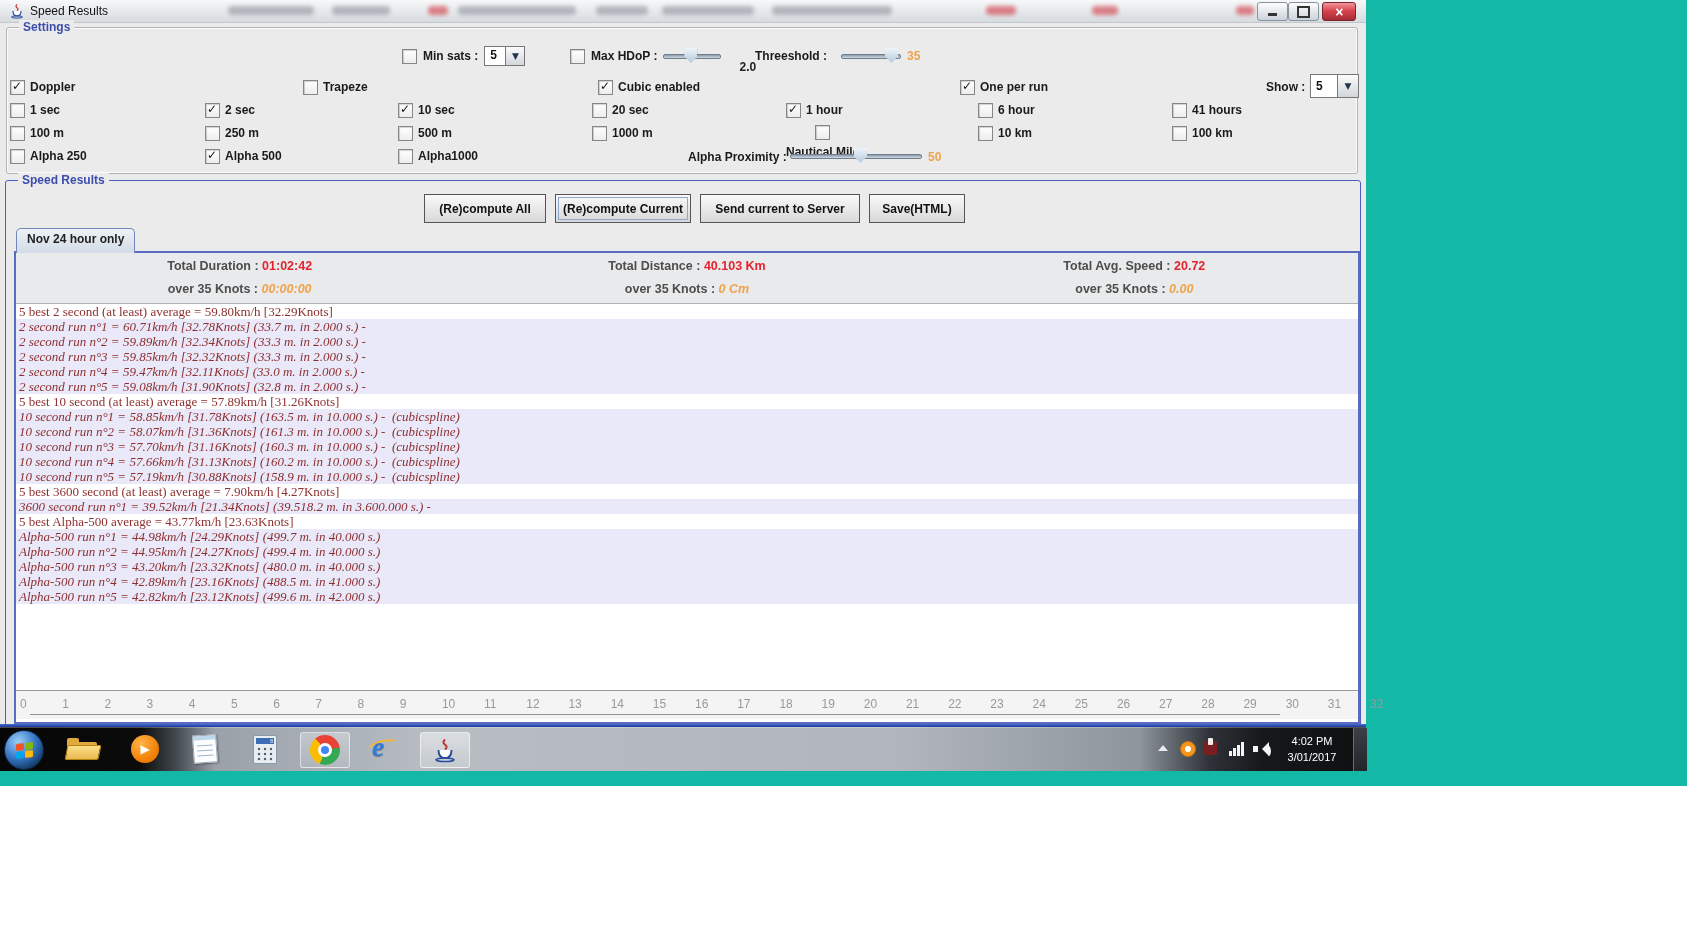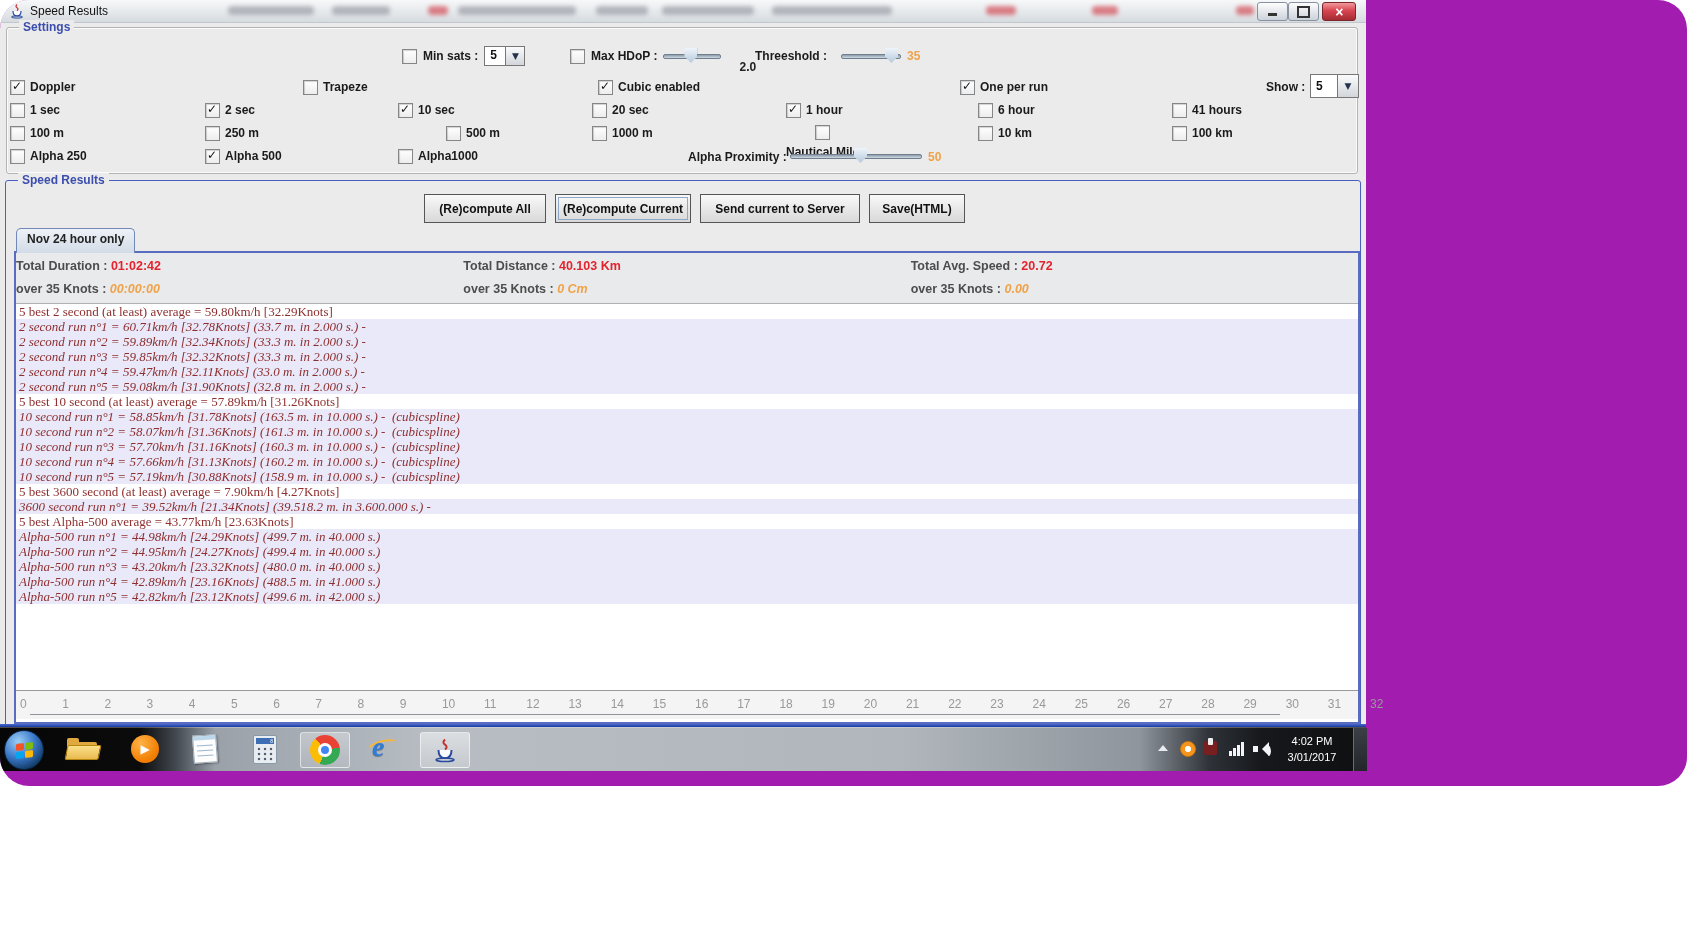--- a/index.html
+++ b/index.html
@@ -1,17 +1,17 @@
 <!DOCTYPE html>
 <html><head>
 <meta charset="utf-8">
 <style>
   html,body{margin:0;padding:0;background:#fff;}
-  #canvas{position:relative;width:1687px;height:786px;background:#a21caf;overflow:hidden;
-          font-family:"Liberation Sans",sans-serif;border-radius:29px;}
+  #canvas{position:relative;width:1687px;height:786px;background:#14b8a6;overflow:hidden;
+          font-family:"Liberation Sans",sans-serif;}
   #screen{position:absolute;left:0;top:0;width:1366px;height:770px;}
 
   
   .window{position:absolute;left:0;top:0;width:1366px;height:727px;background:#ebebeb;}
   .titlebar{position:absolute;left:0;top:0;width:1366px;height:22px;
             background:linear-gradient(#f7f8f9,#e3e7ea 60%,#d6dbdf);border-bottom:1px solid #c2c8cd;}
   .titlebar .title{position:absolute;left:30px;top:4px;font-size:12px;color:#111;}
   .java-ico{position:absolute;left:9px;top:3px;width:16px;height:16px;}
   .ghost{position:absolute;top:6px;height:9px;border-radius:4px;background:rgba(95,95,110,.38);filter:blur(2px);}
   .ghost.red{background:rgba(205,35,45,.55);}
@@ -61,21 +61,21 @@
 
   
   .btnrow{position:absolute;left:418px;top:13px;display:flex;gap:9px;}
   .tab{position:absolute;left:10px;top:47px;height:21px;padding:3px 10px 0 10px;
        background:linear-gradient(#eef2f7,#d2dbe7);border:1px solid #7288b8;border-bottom:none;
        border-radius:5px 5px 0 0;font-size:12px;font-weight:bold;color:#222;z-index:2;}
   .tabcontent{position:absolute;left:8px;top:70px;width:1342px;height:469px;
        background:#fff;border:2px solid #5a6cc0;}
   .stats{position:absolute;left:0;top:0;right:0;height:50px;background:#e9eaeb;
        border-bottom:1px solid #aeb2b5;display:flex;}
-  .stat{flex:1;position:relative;}
+  .stat{flex:1;position:relative;text-align:center;}
   .stat .l1{position:absolute;left:0;right:0;top:6px;font-size:12.5px;font-weight:bold;color:#4d4d4d;}
   .stat .l2{position:absolute;left:0;right:0;top:29px;font-size:12.5px;font-weight:bold;color:#4d4d4d;}
   .vred{color:#e4232e;}
   .vorange{color:#f0a24a;font-style:italic;}
   .rlist{position:absolute;left:0;right:0;top:51px;}
   .rline{height:15px;line-height:15px;padding-left:3px;white-space:pre;
        font-family:"Liberation Serif","DejaVu Serif",serif;font-size:13px;color:#8e2f2f;}
   .rline.run{font-style:italic;background:#e9e9fa;}
   .ruler{position:absolute;left:0;right:0;top:437px;height:28px;background:#f4f4f4;
        border-top:1px solid #999;display:flex;padding-left:2px;color:#98999b;font-size:12px;}
@@ -270,21 +270,21 @@
     </label>
 
     <label class="cb" style="left:10px;top:125px;">
       <span class="box"></span>
       <span>100 m</span>
     </label>
     <label class="cb" style="left:205px;top:125px;">
       <span class="box"></span>
       <span>250 m</span>
     </label>
-    <label class="cb" style="left:398px;top:125px;margin-left:48px;">
+    <label class="cb" style="left:398px;top:125px;">
       <span class="box"></span>
       <span>500 m</span>
     </label>
     <label class="cb" style="left:592px;top:125px;">
       <span class="box"></span>
       <span>1000 m</span>
     </label>
     <label class="cb" style="left:786px;top:125px;flex-direction:column;">
       <span class="box"></span>
       <span>Nautical Mile</span>

